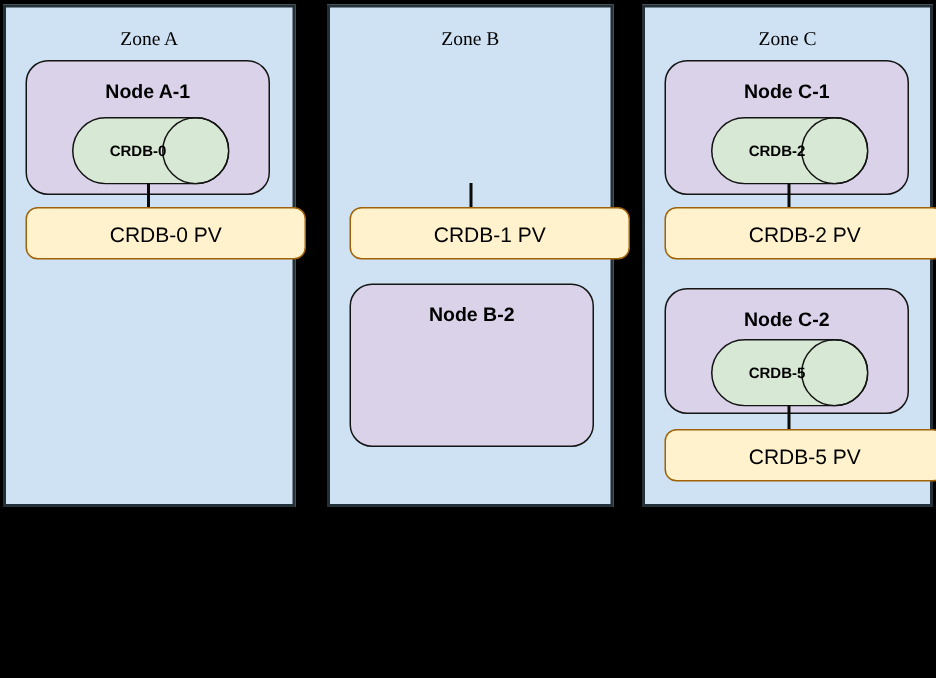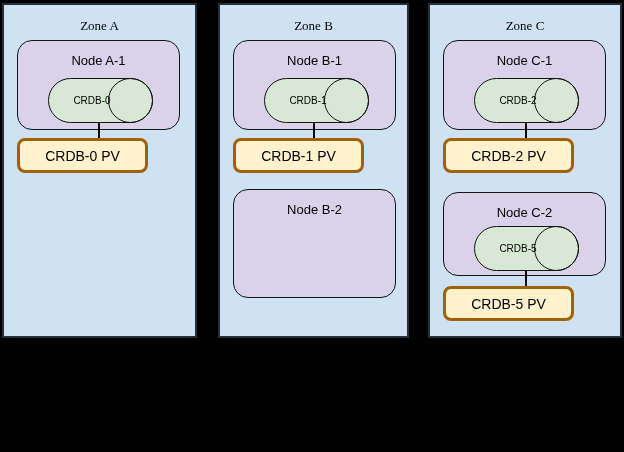--- a/index.html
+++ b/index.html
@@ -25,20 +25,21 @@
     font-size:13px;
     font-family:Liberation Serif, serif;
   }
   .node{
     position:absolute;
     left:13px;width:163px;
     background:#d9d2e9;
     border:1px solid #141414;
     border-radius:15px;
     box-sizing:border-box;
+    font-weight:bold;
   }
   .node-label{
     position:absolute;
     top:12px;left:0;right:0;
     text-align:center;
     font-size:13px;
   }
   .cyl{
     position:absolute;
     left:30px;top:37px;
@@ -51,23 +52,23 @@
     fill:#000;
     text-anchor:middle;
   }
   .connector{
     position:absolute;
     width:2px;
     background:#0a0a0a;
   }
   .pv{
     position:absolute;
-    left:13px;width:131px;height:35px;
+    left:13px;width:187px;height:35px;
     background:#fff2cc;
-    border:3px solid #a16207;
+    border:1px solid #a16207;
     border-radius:8px;
     box-sizing:border-box;
     display:flex;align-items:center;justify-content:center;
     font-size:14px;
   }
 </style>
 </head>
 <body>
 
 <div id="canvas">
@@ -85,28 +86,20 @@
     </div>
 
     <div class="connector" style="left:94px;top:117px;height:16px;"></div>
 
     <div class="pv" style="top:133px;">CRDB-0 PV</div>
   </div>
 
   <div class="zone" style="left:218px;width:187px;">
     <div class="zone-label">Zone B</div>
 
-    <div class="node" style="top:35px;height:90px;">
-      <div class="node-label">Node B-1</div>
-      <svg class="cyl" width="105" height="45" viewBox="0 0 105 45">
-        <rect class="cyl-body" x="0.5" y="0.5" width="104" height="44" rx="22" ry="22"></rect>
-        <circle class="cyl-cap" cx="82.5" cy="22.5" r="22"></circle>
-        <text class="cyl-text" x="44" y="26">CRDB-1</text>
-      </svg>
-    </div>
 
     <div class="connector" style="left:93px;top:117px;height:16px;"></div>
 
     <div class="pv" style="top:133px;">CRDB-1 PV</div>
 
     <div class="node" style="top:184px;height:109px;">
       <div class="node-label">Node B-2</div>
     </div>
   </div>
 

